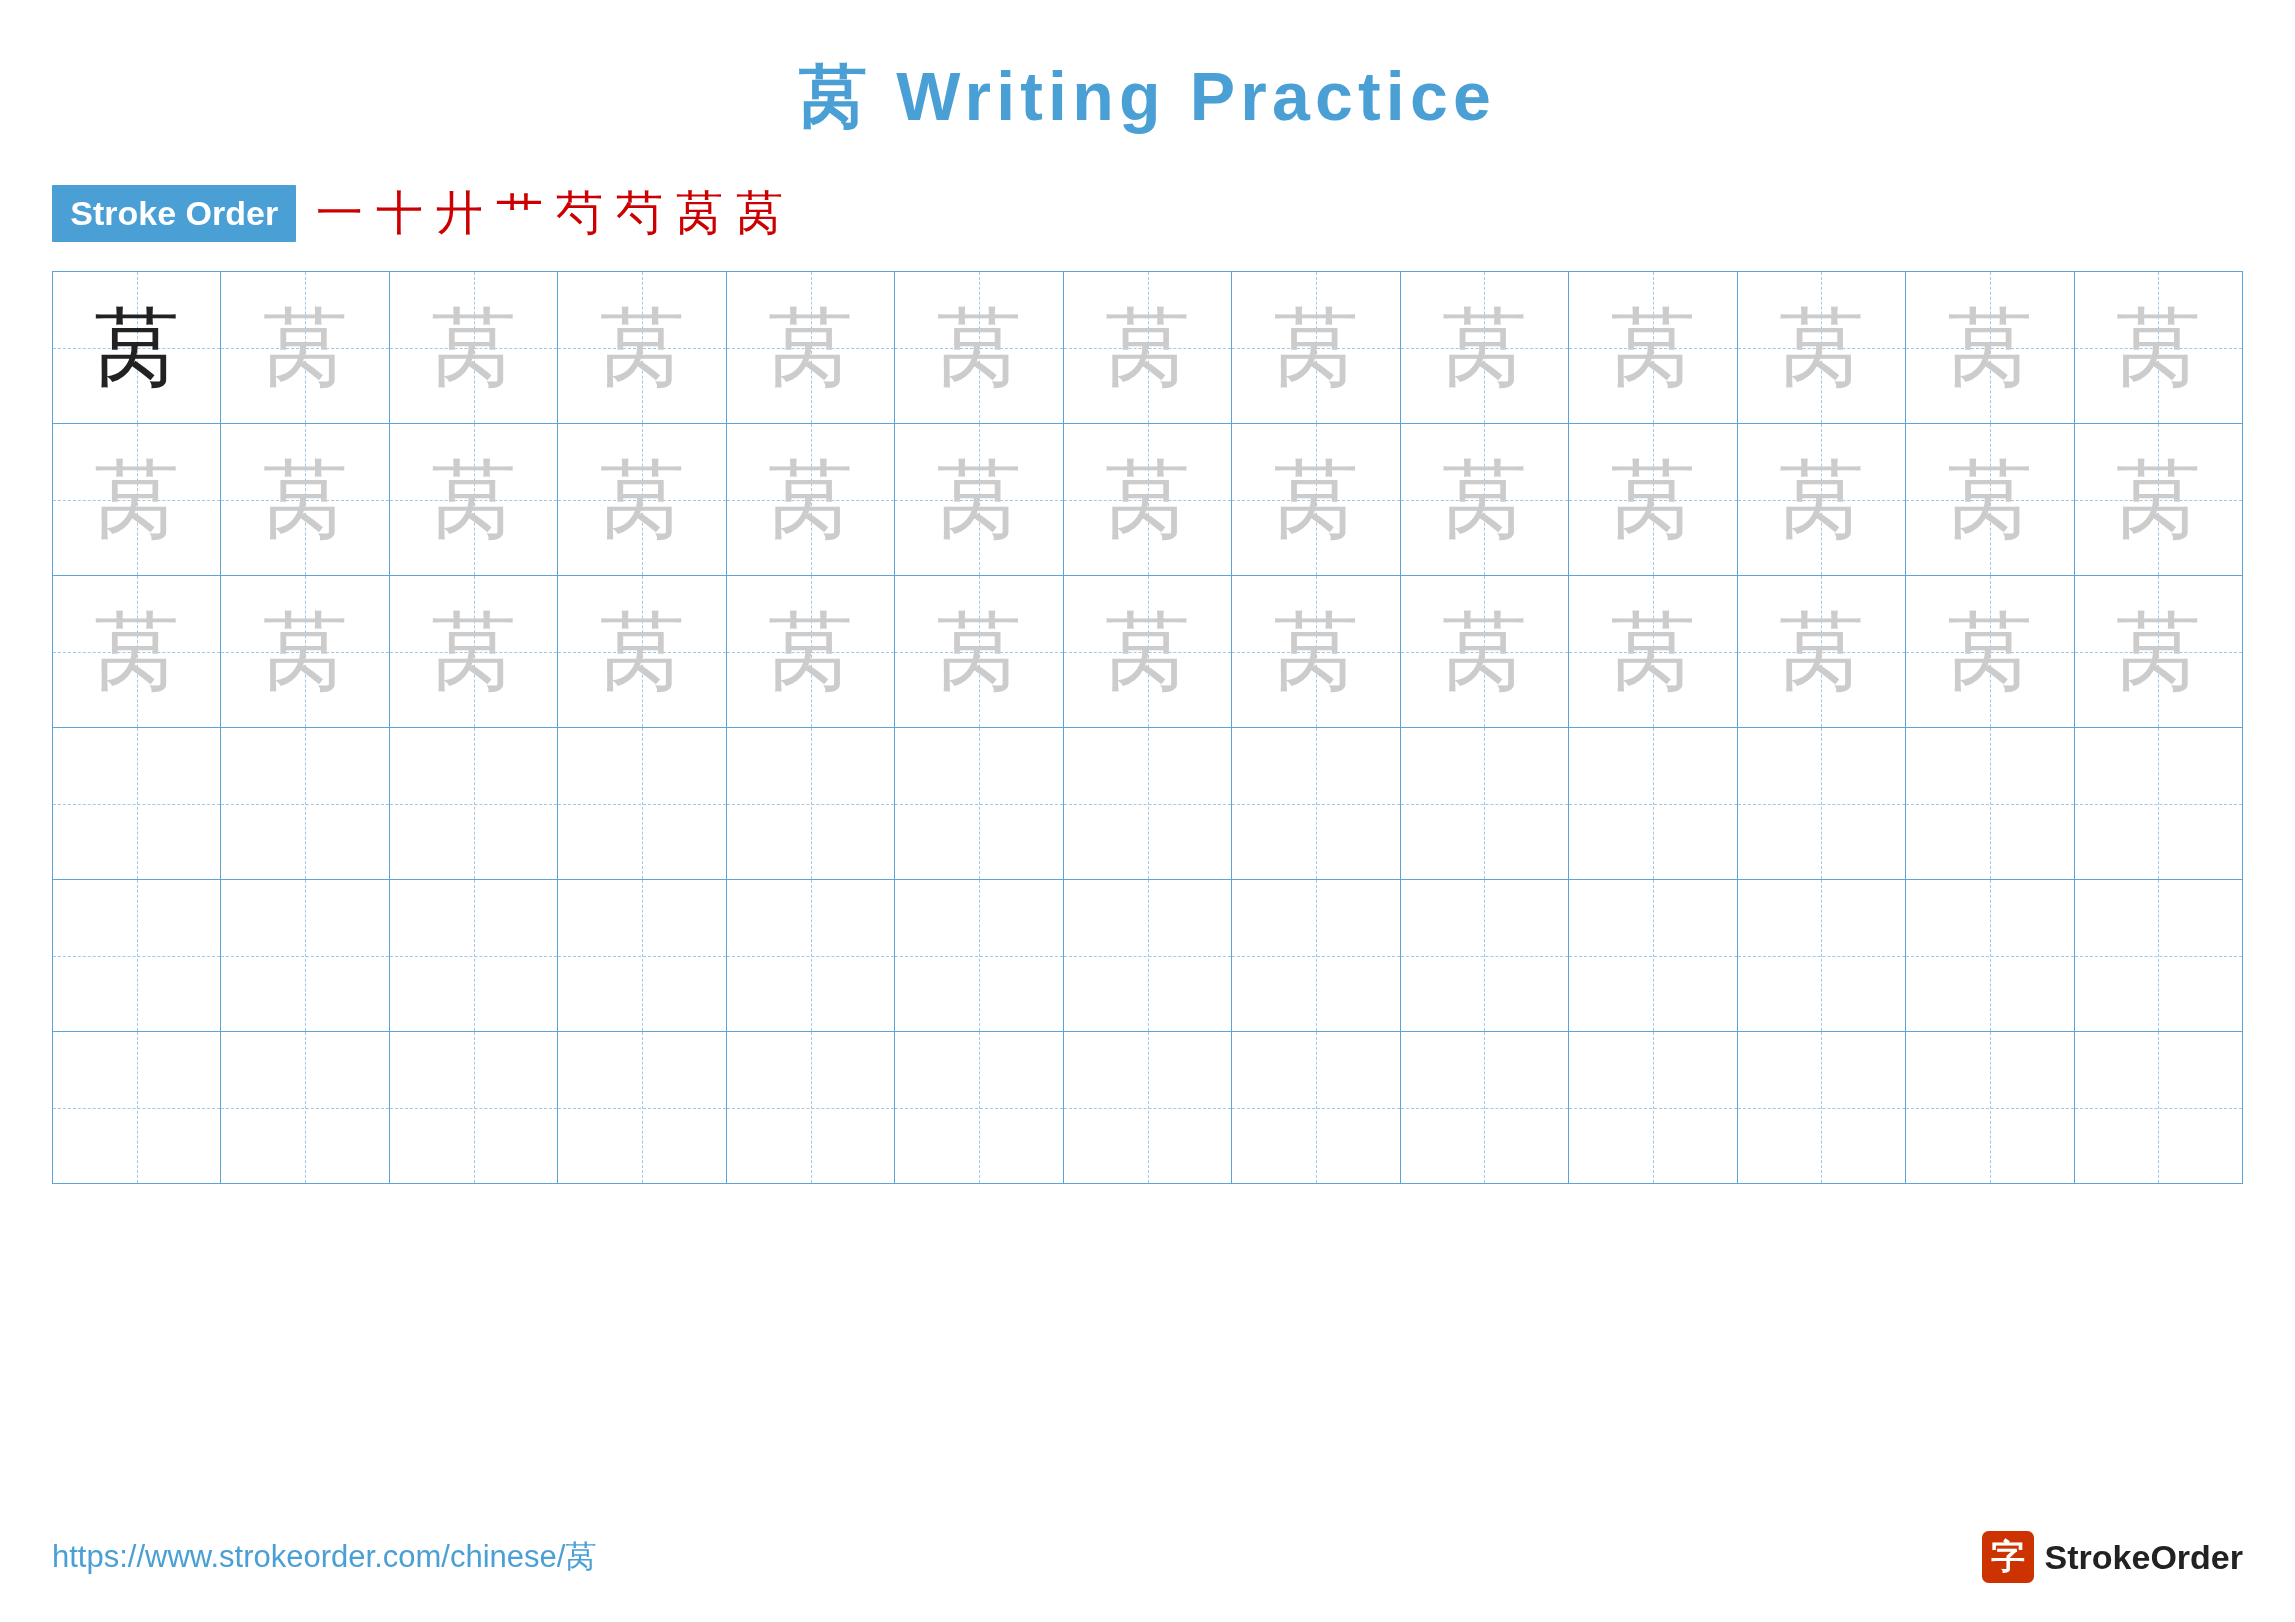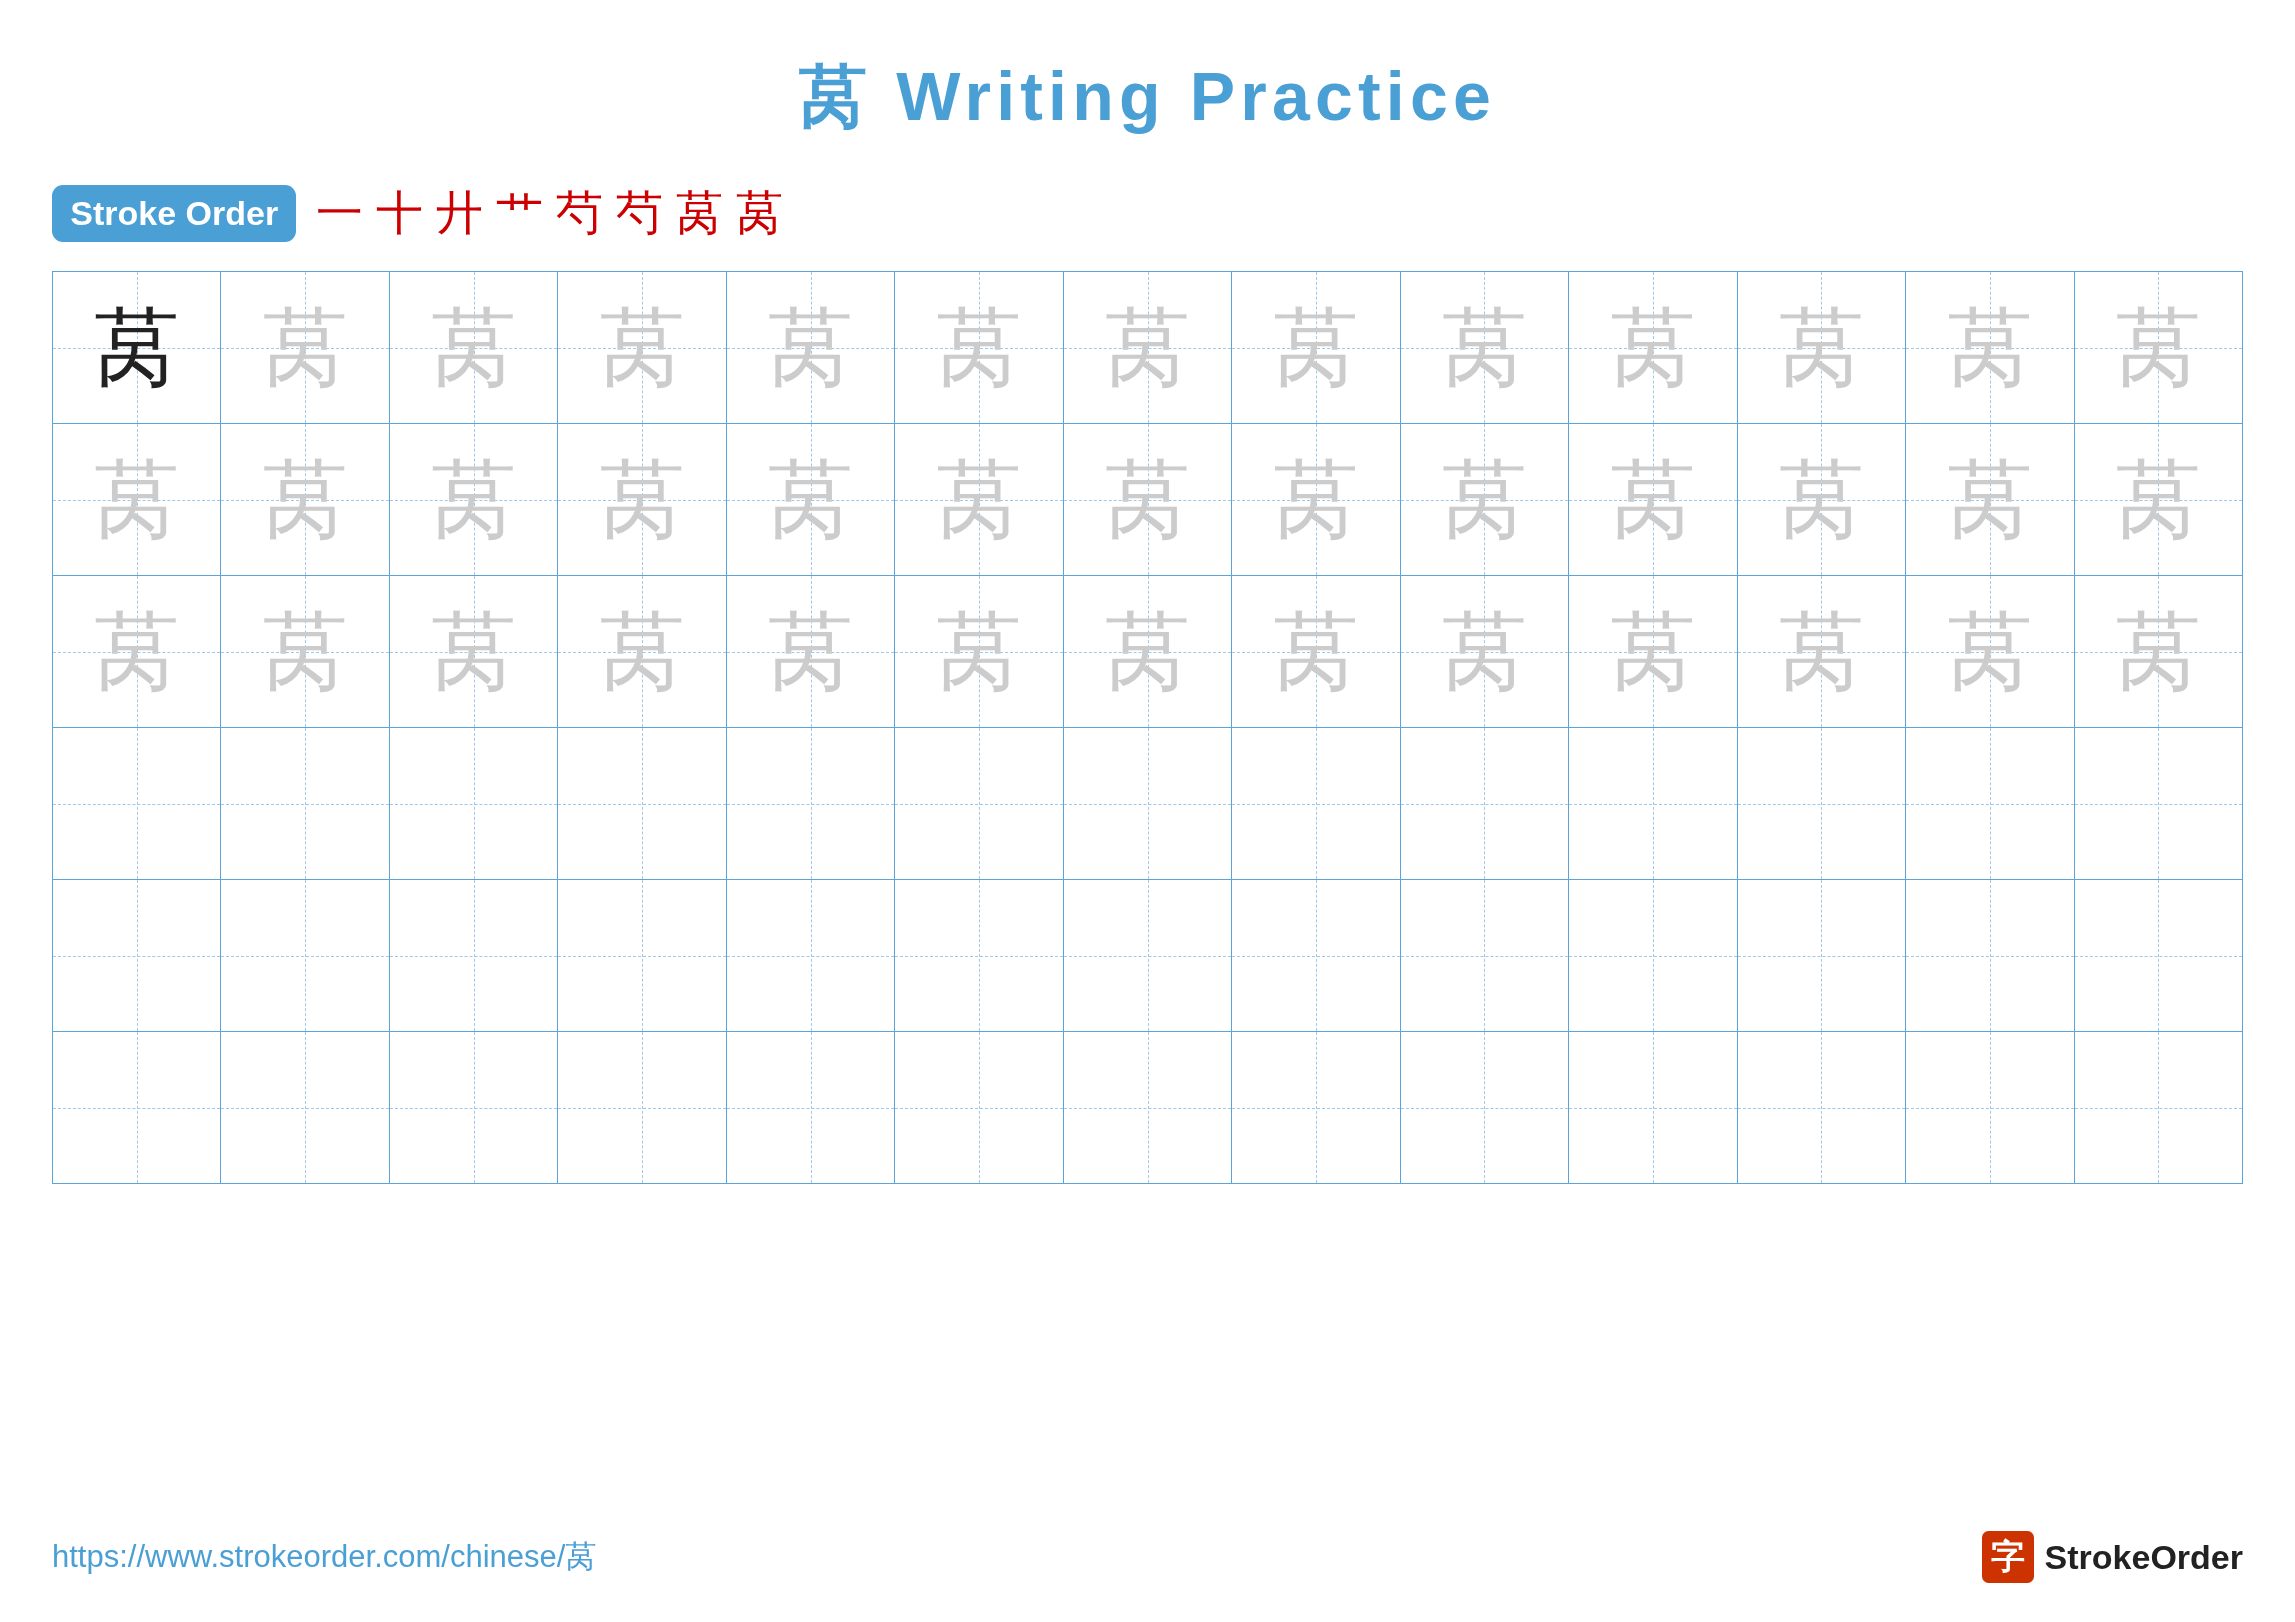--- a/index.html
+++ b/index.html
@@ -27,21 +27,21 @@
       margin: 39px 52px 26px 52px;
       gap: 19.6px;
     }
 
     .stroke-order-badge {
       background: #4a9fd4;
       color: white;
       font-size: 34px;
       font-weight: bold;
       padding: 9.2px 18.3px;
-      border-radius: 11px;
+      border-radius: 1px;
       white-space: nowrap;
     }
 
     .stroke-sequence {
       display: flex;
       align-items: center;
       gap: 13px;
       font-size: 47px;
     }
 

